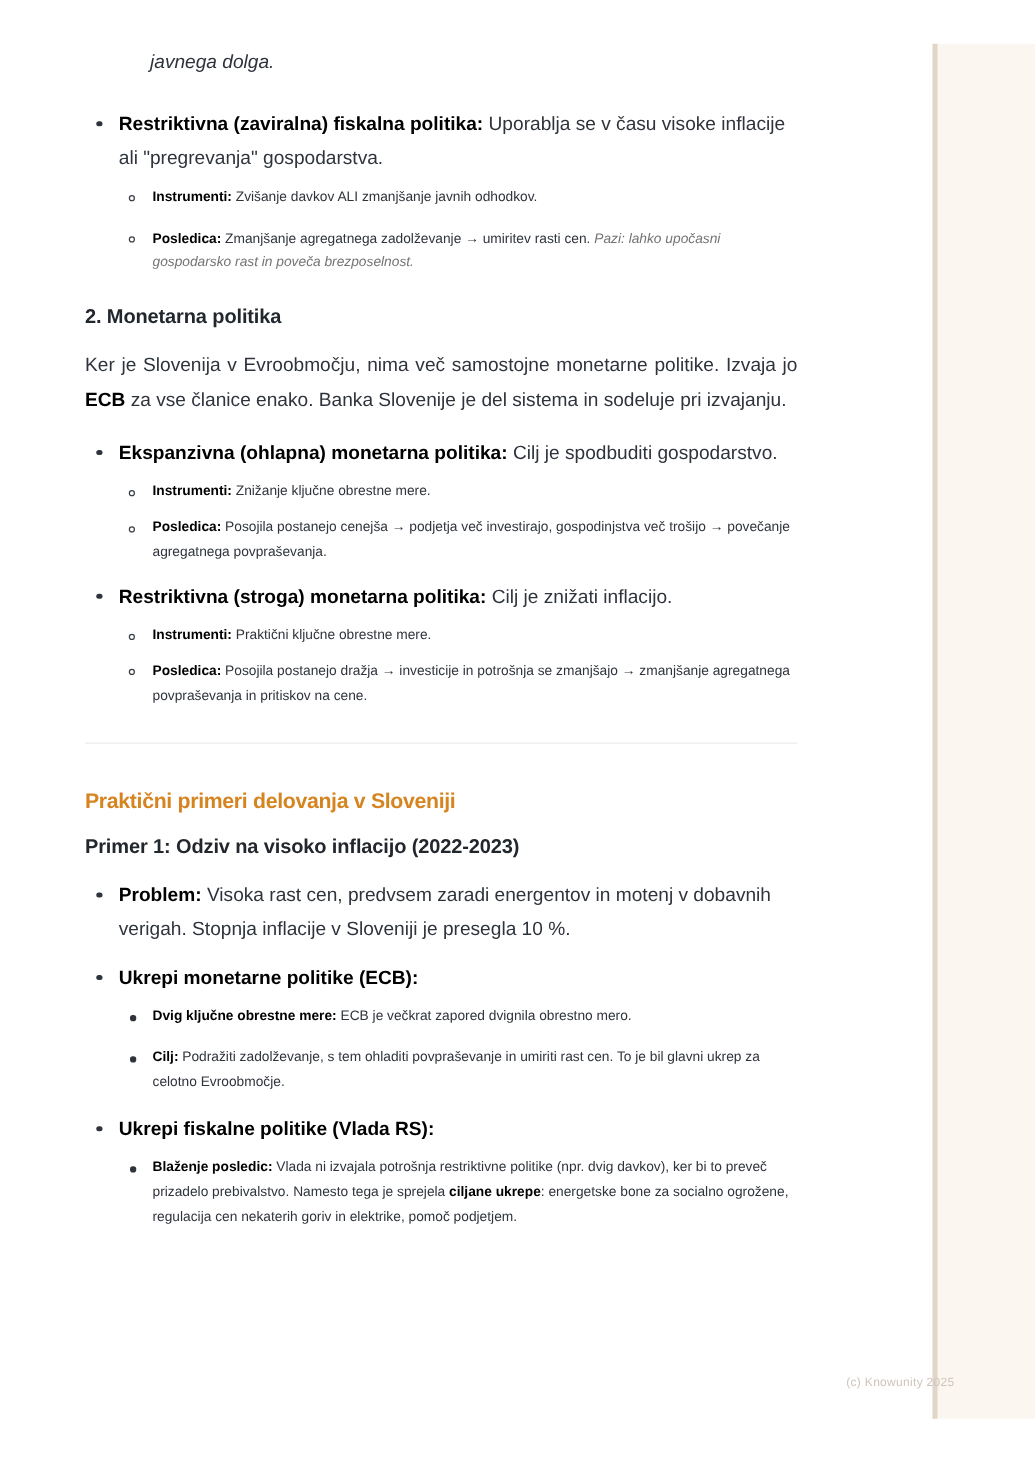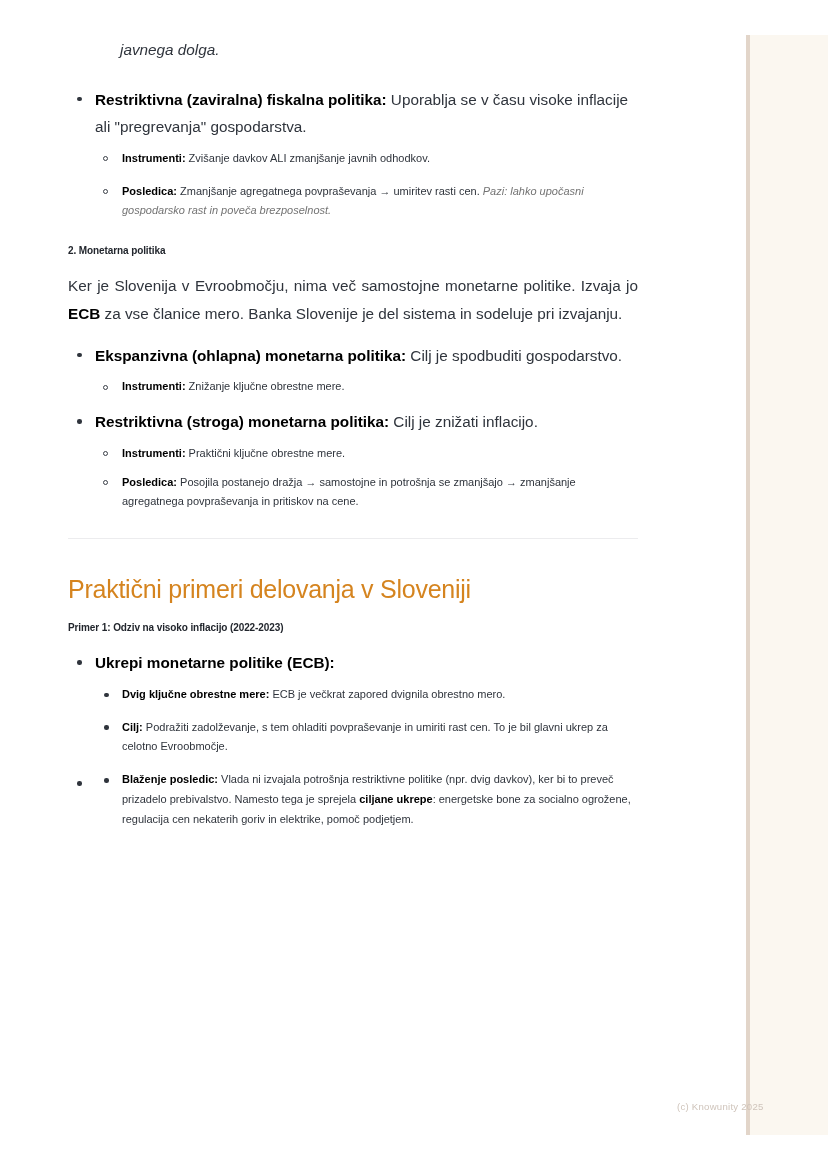--- a/index.html
+++ b/index.html
@@ -55,30 +55,30 @@
   }
   .para.lead-italic {
     font-style: italic;
     margin-left: 52px;
     margin-bottom: 22px;
     text-align: left;
   }
 
   .h-sub {
     margin: 24px 0 16px 0;
-    font-size: 10px;
+    font-size: 16px;
     font-weight: bold;
     color: #22262d;
     letter-spacing: -0.1px;
   }
 
   .h-section {
     margin: 36px 0 18px 0;
-    font-size: 25px;
-    font-weight: normal;
+    font-size: 17px;
+    font-weight: bold;
     color: #d5841f;
     letter-spacing: -0.25px;
   }
 
   .divider {
     border: 0;
     border-top: 1.4px solid #ececee;
     margin: 26px 0 0 0;
     width: 570px;
   }
@@ -172,83 +172,91 @@
       <li>
         <span class="bullet"></span>
         <span class="b">Restriktivna (zaviralna) fiskalna politika:</span><span> Uporablja se v času visoke inflacije ali "pregrevanja" gospodarstva.</span>
         <ul class="lvl2">
           <li>
             <span class="bullet-hollow"></span>
             <span class="b">Instrumenti:</span><span> Zvišanje davkov ALI zmanjšanje javnih odhodkov.</span>
           </li>
           <li>
             <span class="bullet-hollow"></span>
-            <span class="b">Posledica:</span><span> Zmanjšanje agregatnega povpraševanja → umiritev rasti cen. </span><span class="i">Pazi: lahko upočasni gospodarsko rast in poveča brezposelnost.</span>
+            <span class="b">Posledica:</span><span> Zmanjšanje agregatnega zadolževanje → umiritev rasti cen. </span><span class="i">Pazi: lahko upočasni gospodarsko rast in poveča brezposelnost.</span>
           </li>
         </ul>
       </li>
     </ul>
 
     <h3 class="h-sub">2. Monetarna politika</h3>
 
-    <p class="para"><span>Ker je Slovenija v Evroobmočju, nima več samostojne monetarne politike. Izvaja jo </span><span class="b">ECB</span><span> za vse članice mero. Banka Slovenije je del sistema in sodeluje pri izvajanju.</span></p>
+    <p class="para"><span>Ker je Slovenija v Evroobmočju, nima več samostojne monetarne politike. Izvaja jo </span><span class="b">ECB</span><span> za vse članice enako. Banka Slovenije je del sistema in sodeluje pri izvajanju.</span></p>
 
     <ul class="lvl1">
       <li>
         <span class="bullet"></span>
         <span class="b">Ekspanzivna (ohlapna) monetarna politika:</span><span> Cilj je spodbuditi gospodarstvo.</span>
         <ul class="lvl2 tight">
           <li>
             <span class="bullet-hollow"></span>
             <span class="b">Instrumenti:</span><span> Znižanje ključne obrestne mere.</span>
           </li>
+          <li>
+            <span class="bullet-hollow"></span>
+            <span class="b">Posledica:</span><span> Posojila postanejo cenejša → podjetja več investirajo, gospodinjstva več trošijo → povečanje agregatnega povpraševanja.</span>
+          </li>
         </ul>
       </li>
       <li>
         <span class="bullet"></span>
         <span class="b">Restriktivna (stroga) monetarna politika:</span><span> Cilj je znižati inflacijo.</span>
         <ul class="lvl2 tight">
           <li>
             <span class="bullet-hollow"></span>
             <span class="b">Instrumenti:</span><span> Praktični ključne obrestne mere.</span>
           </li>
           <li>
             <span class="bullet-hollow"></span>
-            <span class="b">Posledica:</span><span> Posojila postanejo dražja → samostojne in potrošnja se zmanjšajo → zmanjšanje agregatnega povpraševanja in pritiskov na cene.</span>
+            <span class="b">Posledica:</span><span> Posojila postanejo dražja → investicije in potrošnja se zmanjšajo → zmanjšanje agregatnega povpraševanja in pritiskov na cene.</span>
           </li>
         </ul>
       </li>
     </ul>
 
     <hr class="divider">
 
     <h2 class="h-section">Praktični primeri delovanja v Sloveniji</h2>
 
     <h3 class="h-sub" style="margin-top:0;">Primer 1: Odziv na visoko inflacijo (2022-2023)</h3>
 
     <ul class="lvl1">
+      <li>
+        <span class="bullet"></span>
+        <span class="b">Problem:</span><span> Visoka rast cen, predvsem zaradi energentov in motenj v dobavnih verigah. Stopnja inflacije v Sloveniji je presegla 10 %.</span>
+      </li>
 
       <li>
         <span class="bullet"></span>
         <span class="b">Ukrepi monetarne politike (ECB):</span><span></span>
         <ul class="lvl2">
           <li>
             <span class="bullet"></span>
             <span class="b">Dvig ključne obrestne mere:</span><span> ECB je večkrat zapored dvignila obrestno mero.</span>
           </li>
           <li>
             <span class="bullet"></span>
             <span class="b">Cilj:</span><span> Podražiti zadolževanje, s tem ohladiti povpraševanje in umiriti rast cen. To je bil glavni ukrep za celotno Evroobmočje.</span>
           </li>
         </ul>
       </li>
 
       <li>
         <span class="bullet"></span>
-        <span></span>
+        <span class="b">Ukrepi fiskalne politike (Vlada RS):</span><span></span>
         <ul class="lvl2">
           <li>
             <span class="bullet"></span>
             <span class="b">Blaženje posledic:</span><span> Vlada ni izvajala potrošnja restriktivne politike (npr. dvig davkov), ker bi to preveč prizadelo prebivalstvo. Namesto tega je sprejela </span><span class="b">ciljane ukrepe</span><span>: energetske bone za socialno ogrožene, regulacija cen nekaterih goriv in elektrike, pomoč podjetjem.</span>
           </li>
         </ul>
       </li>
     </ul>
 
   </div>

